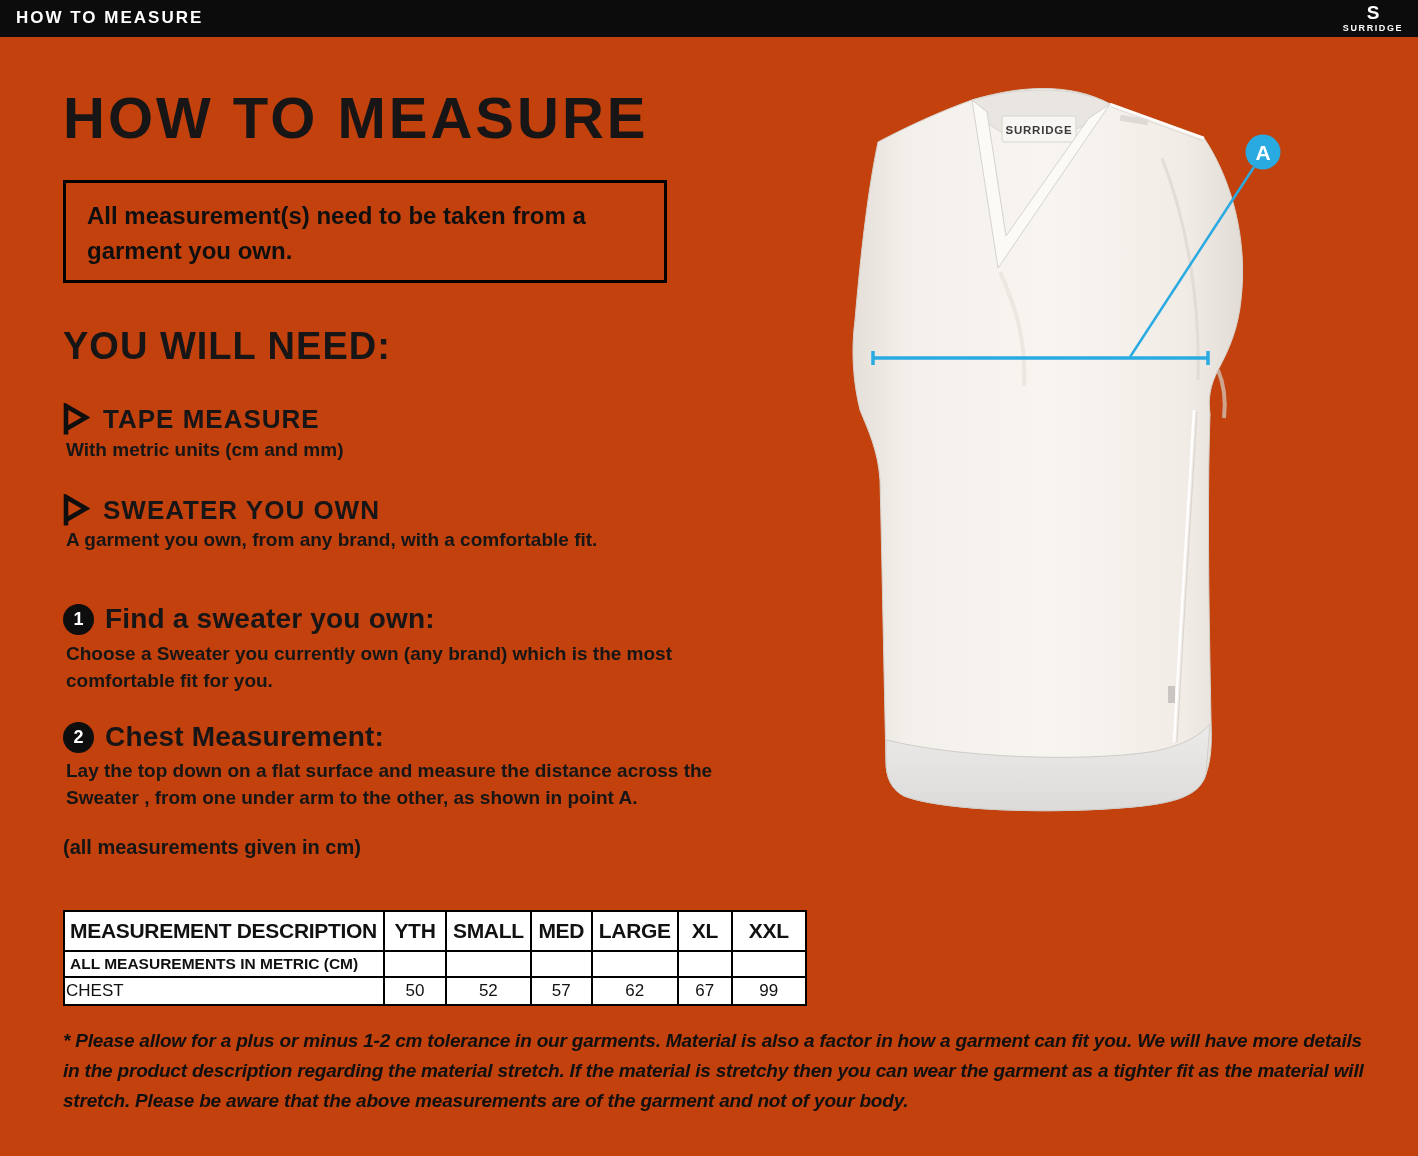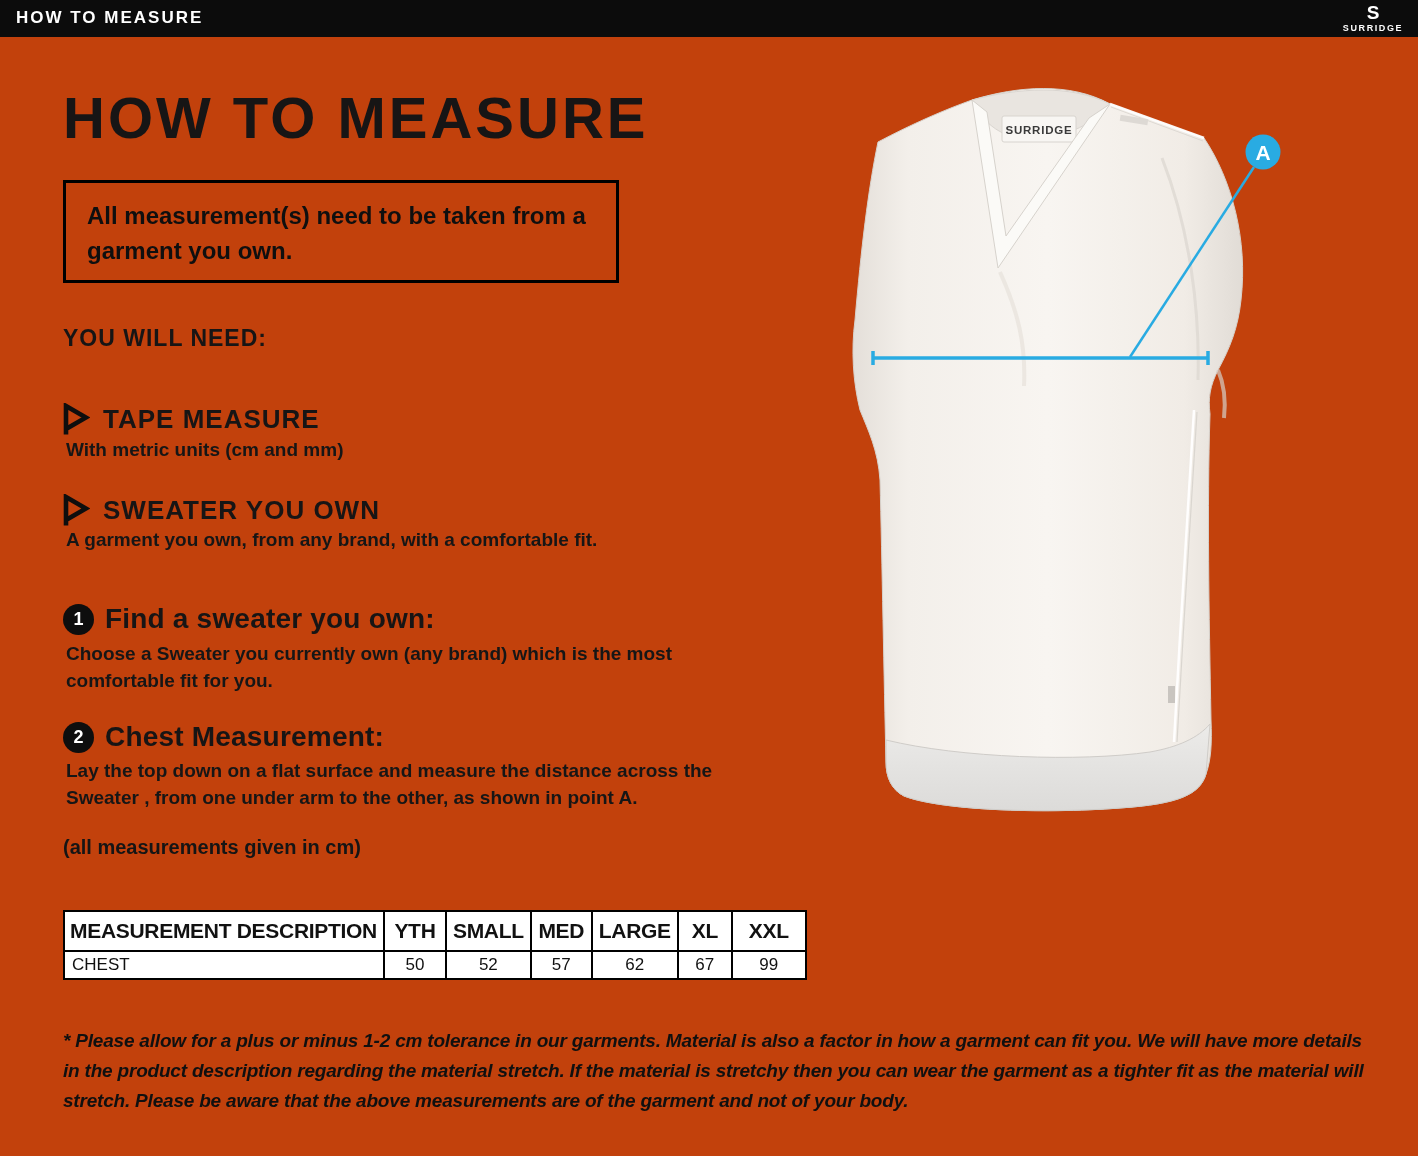--- a/index.html
+++ b/index.html
@@ -10,23 +10,23 @@
 
   
   .topbar { left:0; top:0; width:1418px; height:37px; background:#0c0c0c; }
   .topbar-title { left:16px; top:8px; color:#fff; font-size:17px; font-weight:700; letter-spacing:2px; }
   .brand { right:9px; top:3px; width:72px; text-align:center; color:#fff; line-height:1; }
   .brand-s { font-size:19px; font-weight:700; display:block; }
   .brand-name { font-size:9px; font-weight:700; letter-spacing:1.6px; display:block; margin-top:2px; }
 
   
   .page-title { left:63px; top:84px; font-size:58px; font-weight:800; letter-spacing:3px; color:#171515; }
-  .notice-box { left:63px; top:180px; width:556px; height:103px; border:3px solid #000; padding:16px 21px; }
+  .notice-box { left:63px; top:180px; width:604px; height:103px; border:3px solid #000; padding:16px 21px; }
   .notice-text { font-size:24px; font-weight:700; line-height:1.45; color:#0f0f0f; }
-  .ywn-heading { left:63px; top:325px; font-size:23px; font-weight:800; letter-spacing:1px; color:#171515; }
+  .ywn-heading { left:63px; top:325px; font-size:38px; font-weight:800; letter-spacing:1px; color:#171515; }
 
   
   .need-item { display:flex; align-items:center; gap:13px; }
   .need-item-1 { left:63px; top:403px; }
   .need-item-2 { left:63px; top:494px; }
   .need-label { font-size:26px; font-weight:800; letter-spacing:1px; color:#171515; }
   .need-desc { font-size:19px; font-weight:700; color:#161616; }
   .need-desc-1 { left:66px; top:439px; }
   .need-desc-2 { left:66px; top:529px; }
   .tri-icon svg { display:block; }
@@ -45,21 +45,21 @@
   
   .sc-row { left:63px; top:836px; display:flex; align-items:baseline; gap:12px; }
   .sc-heading { font-size:42px; font-weight:800; letter-spacing:1px; color:#171515; }
   .sc-sub { font-size:20px; font-weight:700; color:#151515; }
   table.size-table { left:63px; top:910px; border-collapse:collapse; table-layout:fixed; background:#fff; }
   .size-table th, .size-table td { border:2px solid #000; padding:0 6px; overflow:hidden; white-space:nowrap; }
   .size-table th { height:40px; font-size:21px; font-weight:700; letter-spacing:-0.3px; text-align:center; }
   .size-table th.c0 { text-align:right; padding-left:5px; }
   .size-table tr.r1 td { height:26px; font-size:15.5px; font-weight:700; text-align:left; padding-left:5px; }
   .size-table tr.r2 td { height:28px; font-size:17px; font-weight:400; text-align:center; }
-  .size-table tr.r2 td.c0 { text-align:left; padding-left:7px; }
+  .size-table tr.r2 td.c0 { text-align:left; padding-left:1px; }
 
   
   .footnote { left:63px; top:1026px; width:1308px; font-size:19px; font-weight:700; font-style:italic;
               line-height:1.58; letter-spacing:-0.2px; color:#101010; }
 
   
   .garment-wrap { left:820px; top:80px; width:600px; height:760px; }
 </style>
 </head>
 <body>
@@ -131,20 +131,29 @@
     <tbody>
         <tr>
       <th class="c0">MEASUREMENT DESCRIPTION</th>
       <th>YTH</th>
       <th>SMALL</th>
       <th>MED</th>
       <th>LARGE</th>
       <th>XL</th>
       <th>XXL</th>
     </tr>
+    <tr class="r1">
+      <td class="c0">ALL MEASUREMENTS IN METRIC (CM)</td>
+      <td></td>
+      <td></td>
+      <td></td>
+      <td></td>
+      <td></td>
+      <td></td>
+    </tr>
     <tr class="r2">
       <td class="c0">CHEST</td>
       <td>50</td>
       <td>52</td>
       <td>57</td>
       <td>62</td>
       <td>67</td>
       <td>99</td>
     </tr>
   </tbody>

